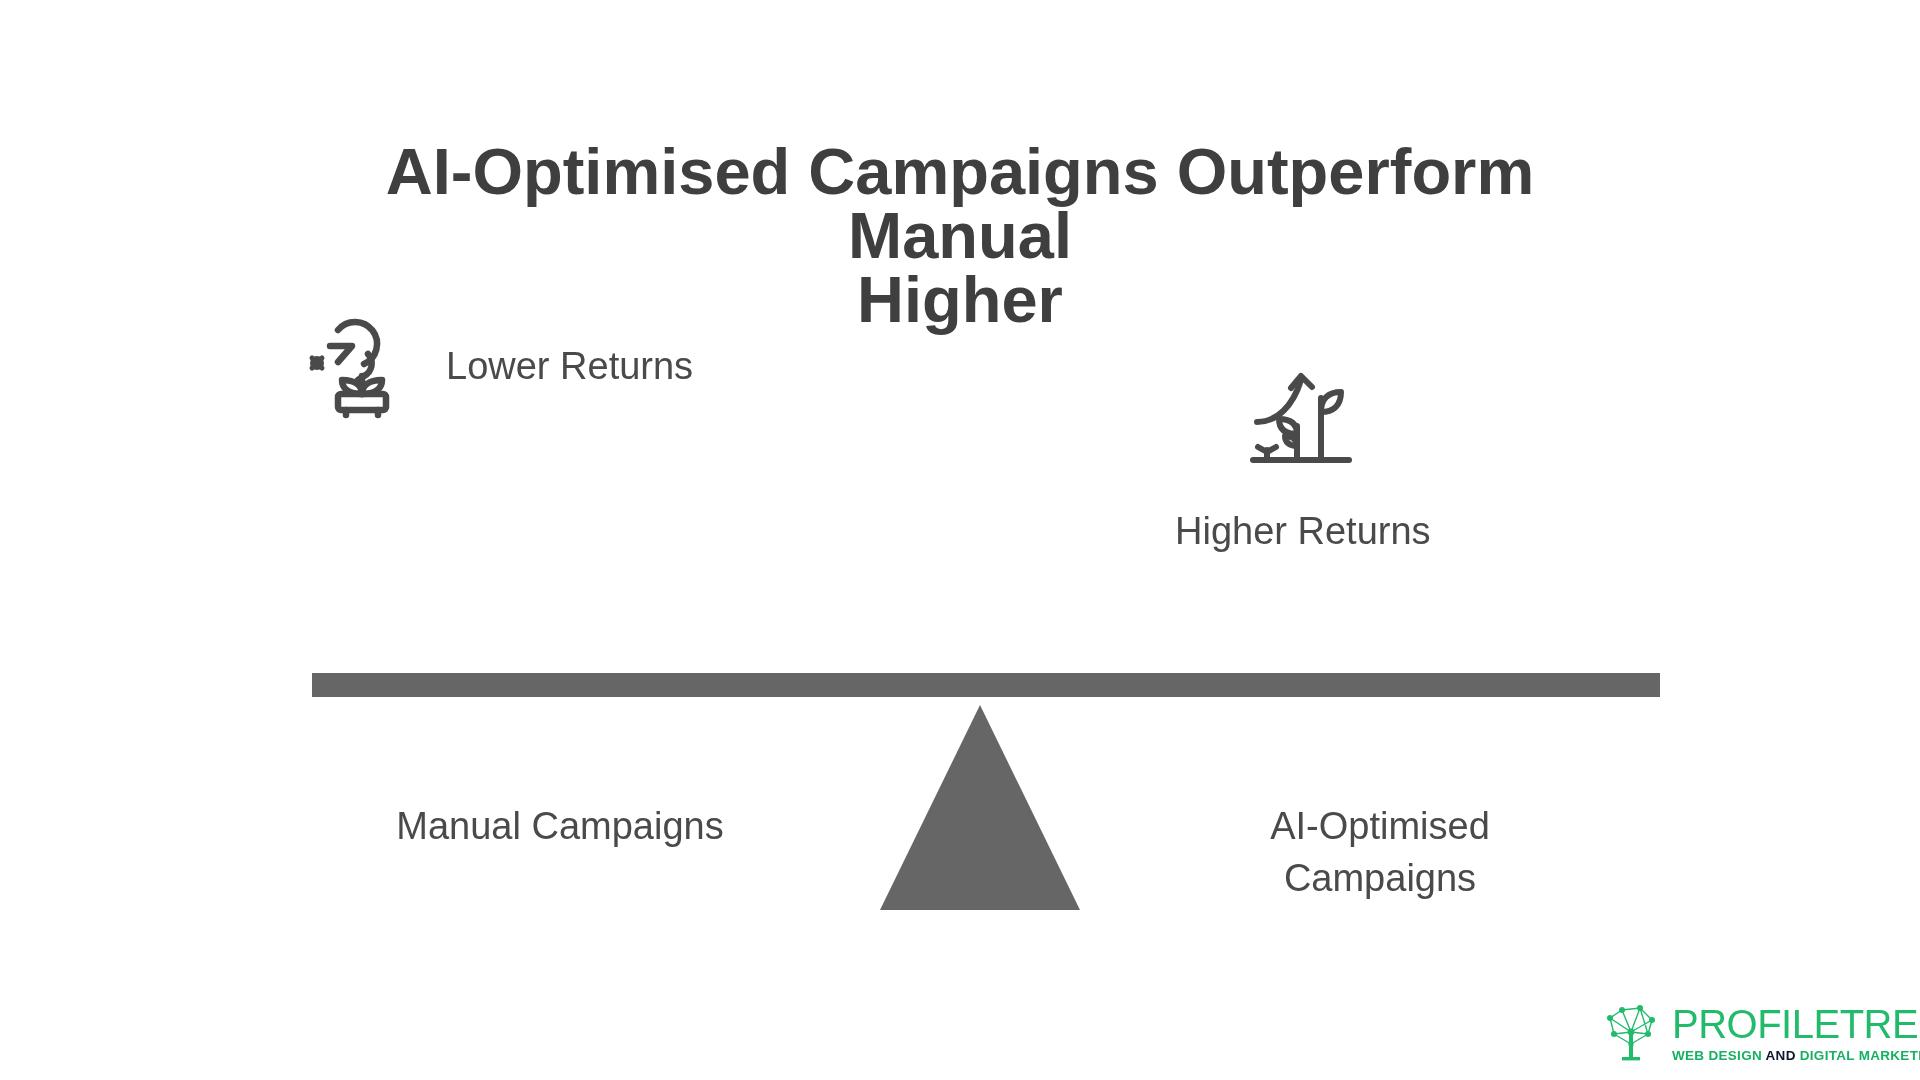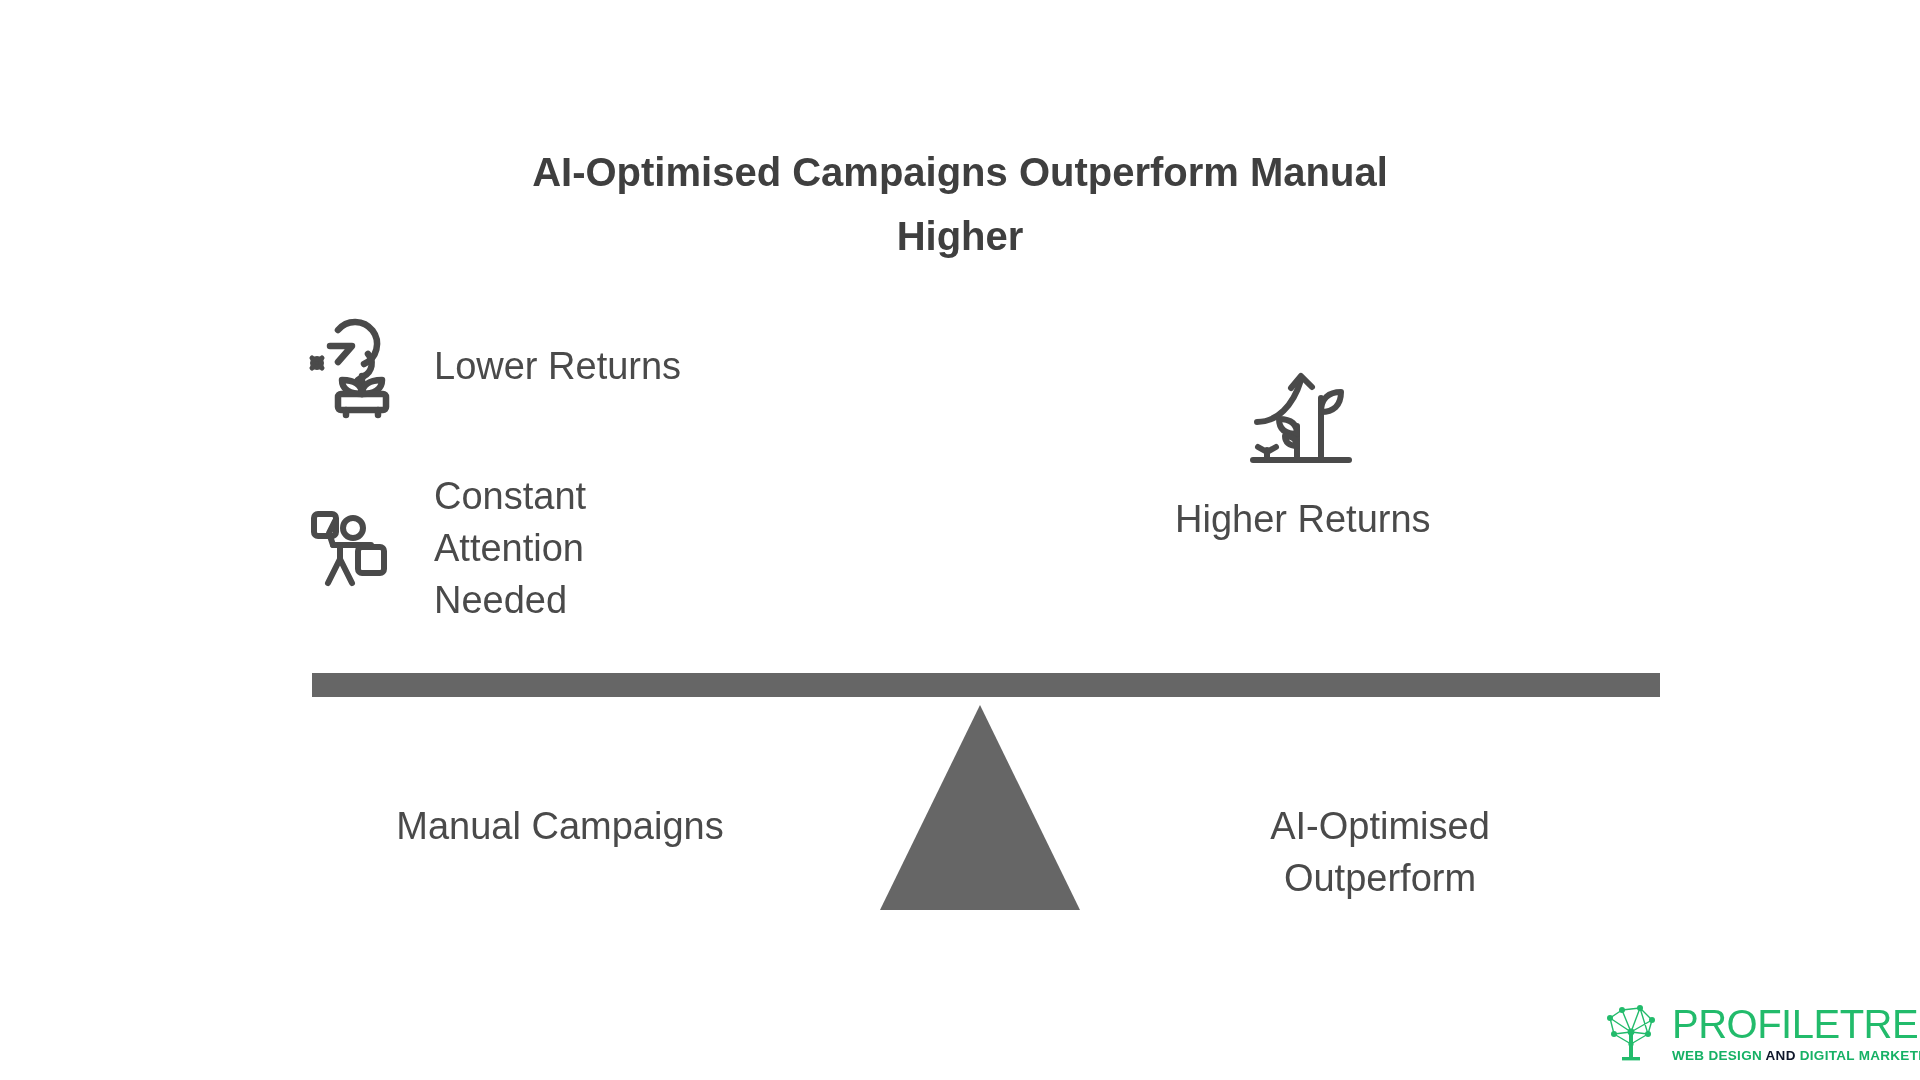--- a/index.html
+++ b/index.html
@@ -21,32 +21,32 @@
 
   
   .title {
     position: absolute;
     left: 300px;
     top: 140px;
     width: 1320px;
     text-align: center;
     font-family: "Liberation Sans", sans-serif;
     font-weight: bold;
-    font-size: 40px;
+    font-size: 65px;
     line-height: 64px;
     color: #3f3f3f;
     letter-spacing: 0px;
   }
 
   
   .feature {
     position: absolute;
     display: flex;
     align-items: center;
-    gap: 22px;
+    gap: 34px;
   }
   .feature .icon-wrap {
     flex: 0 0 auto;
     width: 112px;
     height: 112px;
     display: flex;
     align-items: center;
     justify-content: center;
   }
   .feature .f-label {
@@ -167,43 +167,20 @@
         <path d="M62 84 c-14 0 -20 -6 -20 -14 c14 0 20 6 20 14 z"></path>
         <path d="M62 84 c14 0 20 -6 20 -14 c-14 0 -20 6 -20 14 z"></path>
 
         <rect x="38" y="84" width="48" height="16" rx="3"></rect>
         <path d="M46 100 v5 M78 100 v5"></path>
       </svg>
     </div>
     <div class="f-label">Lower Returns</div>
   </div>
 
-  <div class="feature" id="feature-constant-attn">
-    <div class="icon-wrap">
-      <svg width="112" height="112" viewBox="0 0 112 112" fill="none" stroke="#4a4a4a" stroke-width="6" stroke-linecap="round" stroke-linejoin="round">
-
-        <rect x="14" y="22" width="22" height="22" rx="4"></rect>
-
-        <circle cx="53" cy="36" r="10"></circle>
-
-        <path d="M33 53 l-4 -12 l6 -12"></path>
-
-        <path d="M33 53 h30"></path>
-        <path d="M40 53 v14"></path>
-
-        <path d="M40 67 l-12 24 M40 67 l12 24"></path>
-
-        <path d="M63 53 h8"></path>
-        <rect x="58" y="55" width="26" height="26" rx="4"></rect>
-      </svg>
-    </div>
-    <div class="f-label">Constant
-Attention
-Needed</div>
-  </div>
 
   <div class="feature" id="feature-higher-returns">
     <div class="icon-wrap">
       <svg width="112" height="112" viewBox="0 0 112 112" fill="none" stroke="#4a4a4a" stroke-width="6" stroke-linecap="round" stroke-linejoin="round">
 
         <path d="M10 62 C30 62 46 46 54 20"></path>
         <path d="M44 28 l10 -12 l11 11"></path>
 
         <path d="M6 100 h96"></path>
 
@@ -220,21 +197,21 @@
     </div>
     <div class="f-label">Higher Returns</div>
   </div>
 
 
   <div class="beam"></div>
   <div class="fulcrum"></div>
 
   <div class="side-label" id="label-manual">Manual Campaigns</div>
   <div class="side-label" id="label-ai">AI-Optimised
-Outperform</div>
+Campaigns</div>
 
   <div class="logo">
     <div class="logo-mark">
       <svg width="62" height="62" viewBox="0 0 62 62" fill="none">
         <g stroke="#22bb6b" stroke-width="1.4">
           <path d="M31 32 L10 18 M31 32 L22 10 M31 32 L40 8 M31 32 L52 20
                    M31 32 L48 34 M31 32 L14 34 M10 18 L22 10 M22 10 L40 8
                    M40 8 L52 20 M52 20 L48 34 M48 34 L31 44 M31 44 L14 34
                    M14 34 L10 18 M22 10 L31 32 M40 8 L48 34 M10 18 L14 34
                    M31 44 L31 32"></path>

